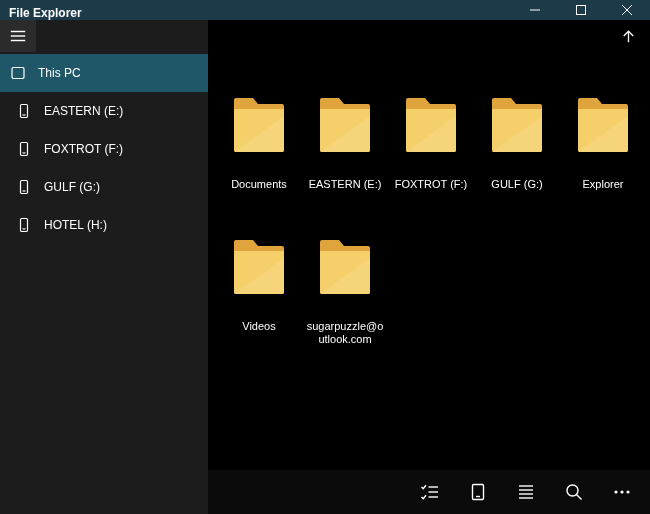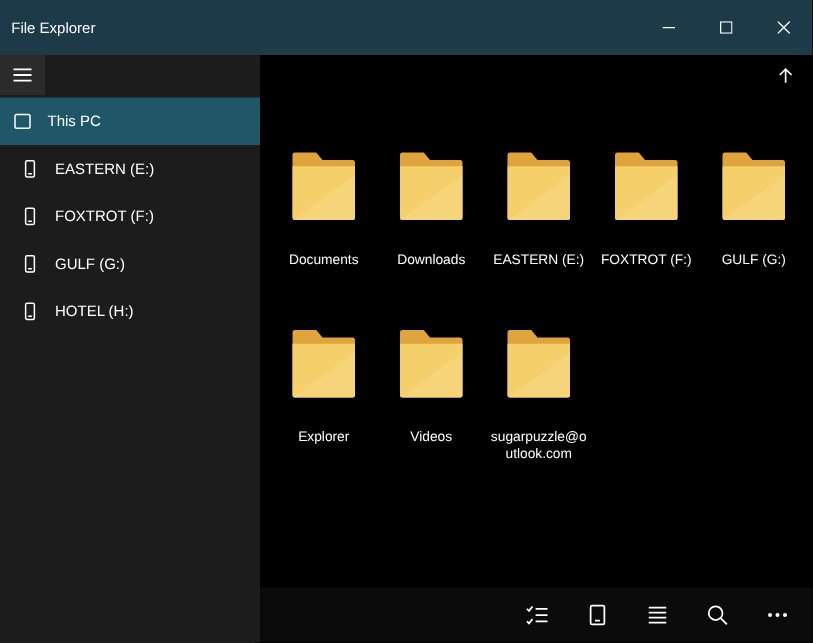--- a/index.html
+++ b/index.html
@@ -2,21 +2,21 @@
 <html style="--titlebar: #1d3a48; --sidebar-bg: #1c1c1c; --selected-bg: #1f5668; --content-bg: #000000; --bottombar-bg: #0b0b0b; --folder-front: #f5d06a; --folder-back: #dfa43c; --text: #ffffff;"><head>
 <meta charset="utf-8">
 <style>
   * { margin:0; padding:0; box-sizing:border-box; }
   html,body { width:650px; height:514px; overflow:hidden; background:#000; }
   body { font-family:"Liberation Sans","DejaVu Sans",sans-serif; color:#fff; }
 
   .window { width:650px; height:514px; display:flex; flex-direction:column; background:#000; }
 
   
-  .titlebar { height:44px; background:var(--titlebar,#1d3a48); display:flex; align-items:center; flex-shrink:0; }
+  .titlebar { height:20px; background:var(--titlebar,#1d3a48); display:flex; align-items:flex-end; flex-shrink:0;font-weight:bold; }
   .titlebar .title { font-size:12px; padding-left:9px; flex:1; color:#fff; white-space:nowrap; }
   .win-controls { display:flex; height:100%; }
   .win-btn { width:46px; height:100%; display:flex; align-items:center; justify-content:center; background:transparent; border:none; cursor:default; }
   .win-btn svg { width:10px; height:10px; display:block; }
   .win-btn svg * { stroke:#fff; stroke-width:1; fill:none; }
 
   
   .main { flex:1; display:flex; min-height:0; }
 
   
@@ -168,30 +168,20 @@
     <span class="folder-label">Documents</span>
   </div>
           <div class="folder-item">
     <span class="folder-icon">
       <svg viewBox="0 0 56 64">
         <path class="f-back" d="M3 8 a2 2 0 0 1 2-2 h17 l5 6 h24 a2 2 0 0 1 2 2 v44 a2 2 0 0 1 -2 2 H5 a2 2 0 0 1 -2-2 Z"></path>
         <path class="f-front" d="M3 17 h50 v41 a2 2 0 0 1 -2 2 H5 a2 2 0 0 1 -2-2 Z"></path>
         <path class="f-fold" d="M3 60 L53 24 L53 60 Z"></path>
       </svg>
     </span>
-    <span class="folder-label">Downloads</span>
-  </div>
-          <div class="folder-item">
-    <span class="folder-icon">
-      <svg viewBox="0 0 56 64">
-        <path class="f-back" d="M3 8 a2 2 0 0 1 2-2 h17 l5 6 h24 a2 2 0 0 1 2 2 v44 a2 2 0 0 1 -2 2 H5 a2 2 0 0 1 -2-2 Z"></path>
-        <path class="f-front" d="M3 17 h50 v41 a2 2 0 0 1 -2 2 H5 a2 2 0 0 1 -2-2 Z"></path>
-        <path class="f-fold" d="M3 60 L53 24 L53 60 Z"></path>
-      </svg>
-    </span>
     <span class="folder-label">EASTERN (E:)</span>
   </div>
           <div class="folder-item">
     <span class="folder-icon">
       <svg viewBox="0 0 56 64">
         <path class="f-back" d="M3 8 a2 2 0 0 1 2-2 h17 l5 6 h24 a2 2 0 0 1 2 2 v44 a2 2 0 0 1 -2 2 H5 a2 2 0 0 1 -2-2 Z"></path>
         <path class="f-front" d="M3 17 h50 v41 a2 2 0 0 1 -2 2 H5 a2 2 0 0 1 -2-2 Z"></path>
         <path class="f-fold" d="M3 60 L53 24 L53 60 Z"></path>
       </svg>
     </span>

